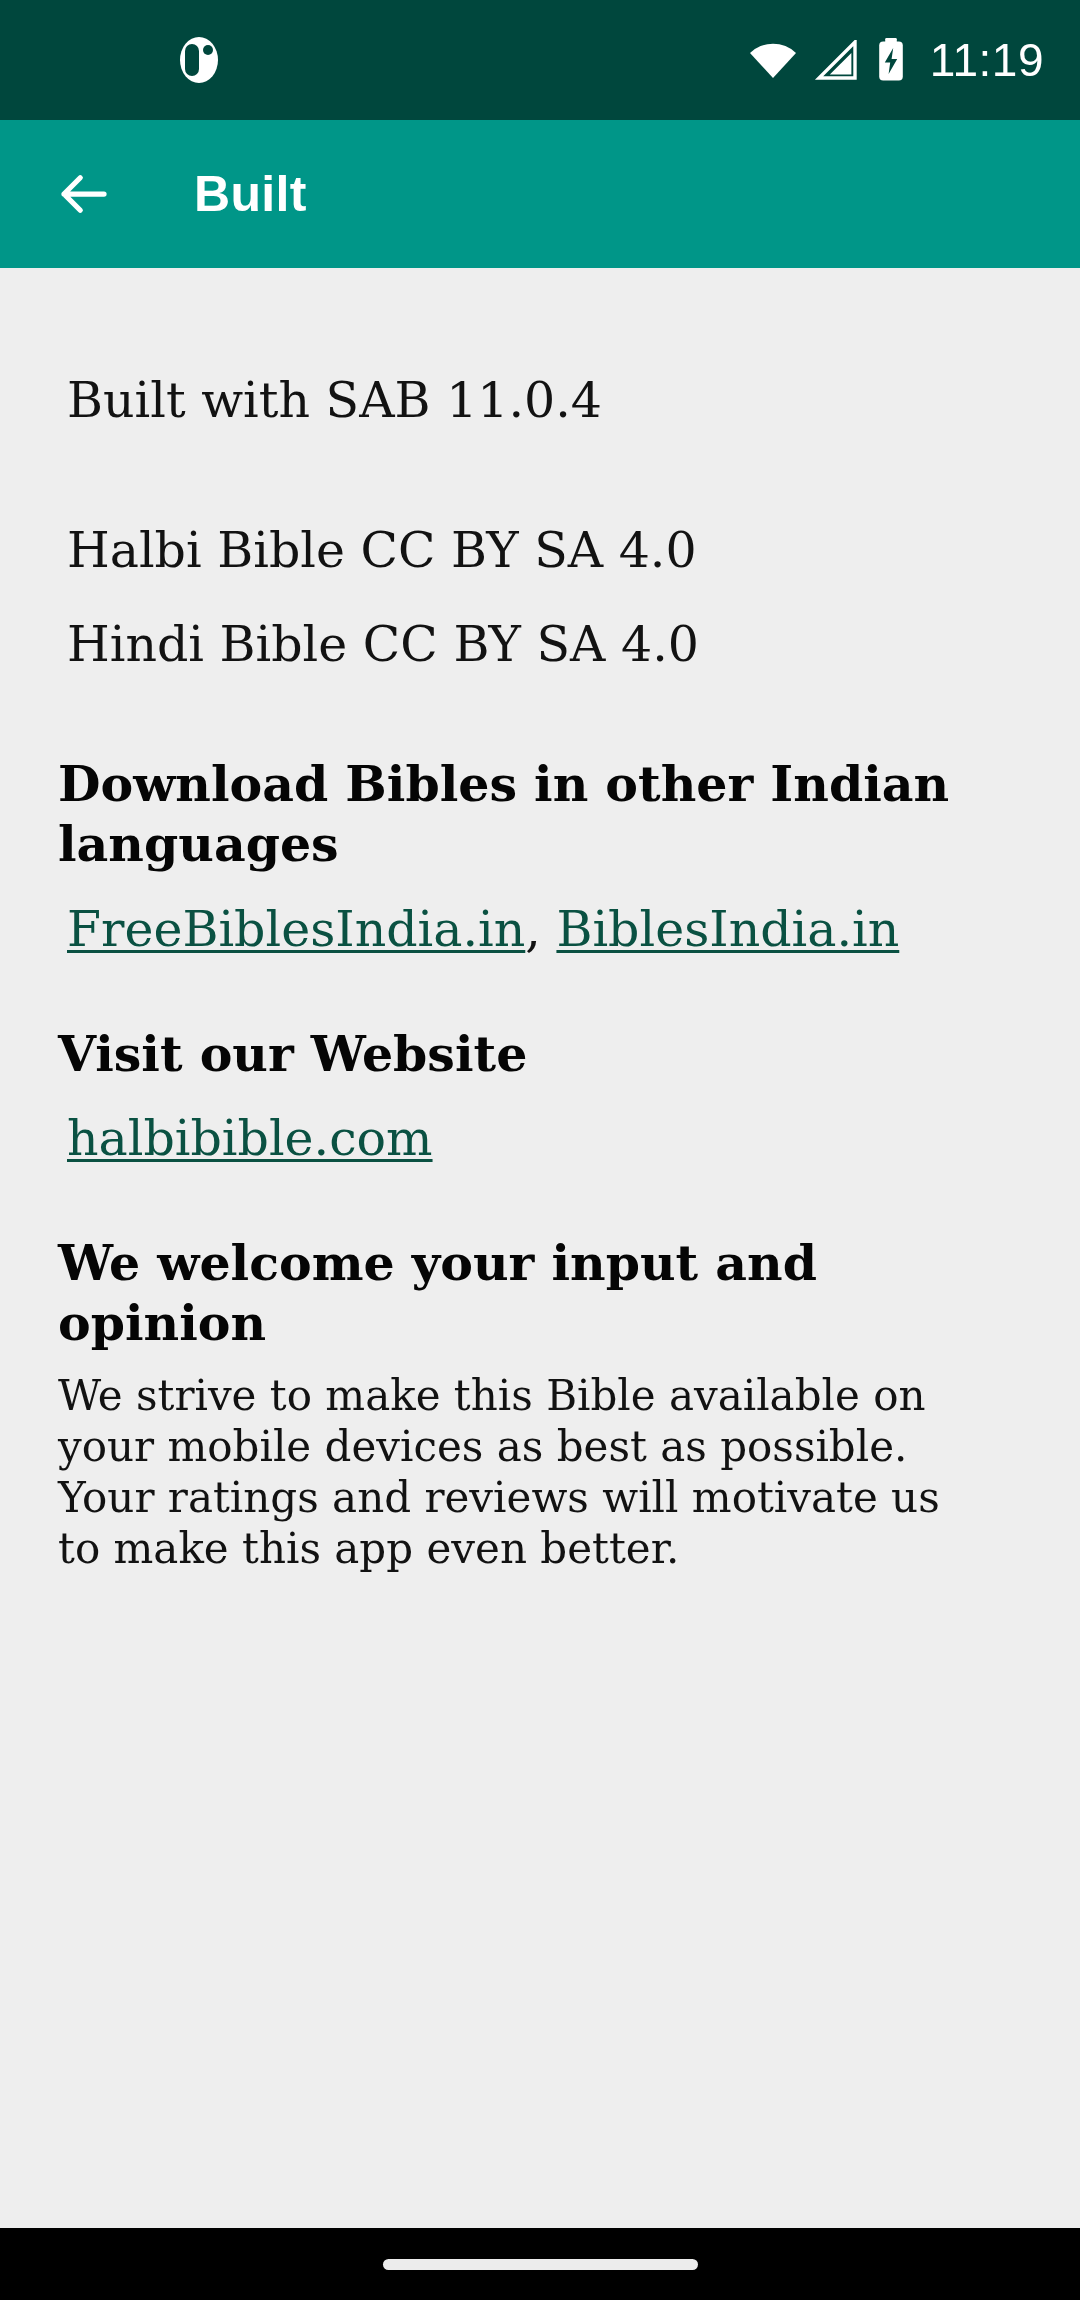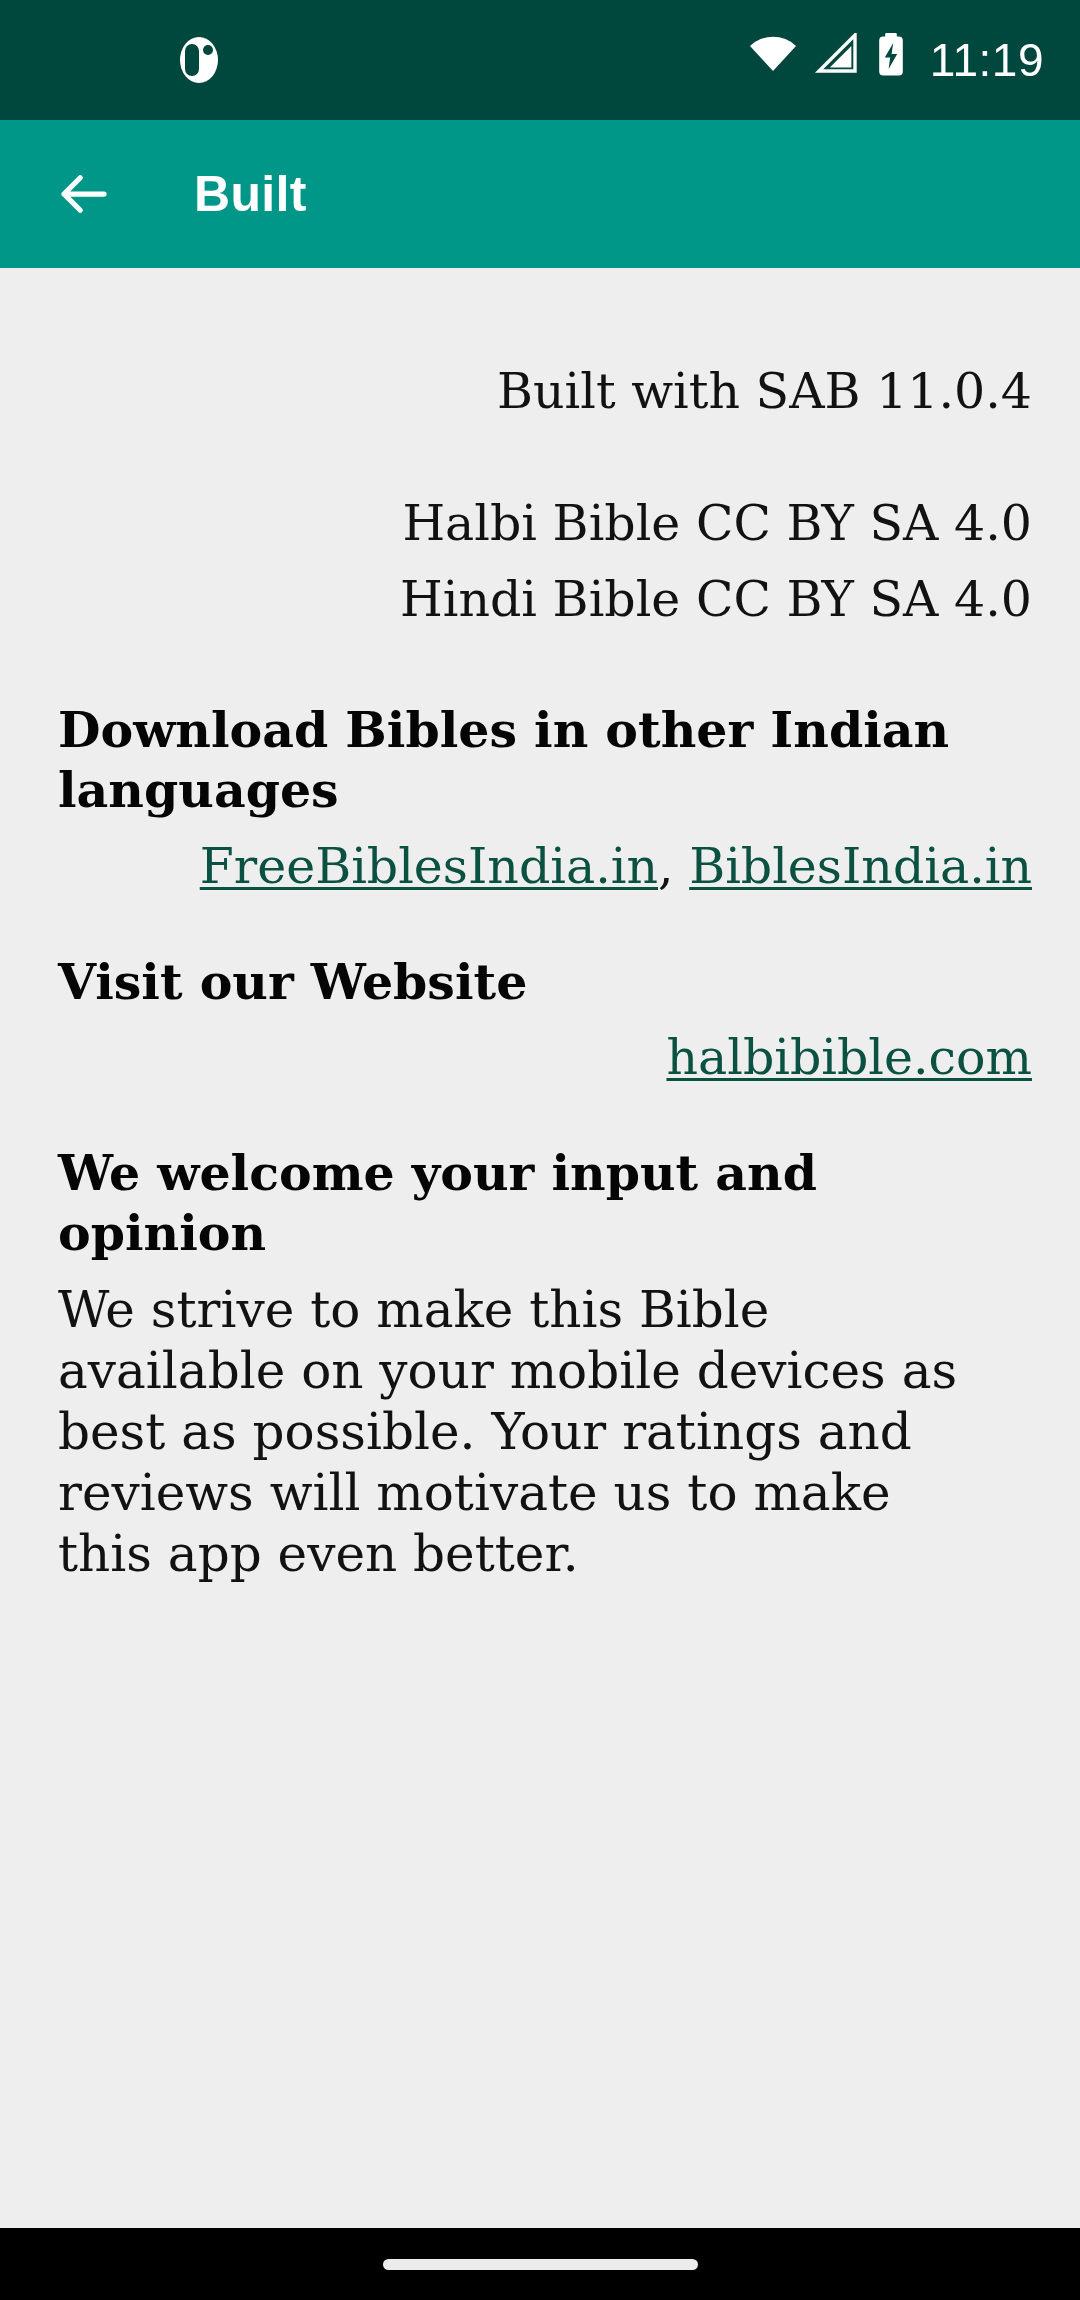--- a/index.html
+++ b/index.html
@@ -65,21 +65,21 @@
     left: 23px; top: 8px;
     width: 10px;
     height: 10px;
     border-radius: 50%;
     background: #00473d;
   }
 
   .status-right {
     margin-left: auto;
     display: flex;
-    align-items: flex-start;
+    align-items: center;
     gap: 16px;
   }
   .wifi-icon svg, .signal-icon svg, .battery-icon svg { display: block; }
   .status-time {
     color: #ffffff;
     font-family: "Liberation Sans", sans-serif;
     font-size: 46px;
     font-weight: 400;
     letter-spacing: 0.5px;
     margin-left: 8px;
@@ -129,40 +129,39 @@
     line-height: 1.22;
     margin: 0;
     padding: 0 0 0 10px;
   }
   .body-line {
     font-family: "DejaVu Serif", serif;
     font-weight: normal;
     font-size: 49px;
     color: #121212;
     line-height: 1.22;
-    margin: 0;
+    margin: 9px;
     padding: 0 0 0 10px;
-    text-align: right;
   }
   .spacer-lg { height: 56px; }
   .spacer-sm { height: 16px; }
 
   .first-pad { height: 78px; }
 
   .link {
     color: #0a5142;
     text-decoration: underline;
     text-underline-offset: 4px;
     text-decoration-thickness: 3px;
     cursor: pointer;
   }
 
   .para {
     font-family: "DejaVu Serif", serif;
-    font-size: 50px;
+    font-size: 42px;
     color: #121212;
     line-height: 1.22;
     margin: 0;
     padding: 0 0 0 10px;
     max-width: 930px;
   }
 
   
   .nav-bar {
     flex: 0 0 72px;

